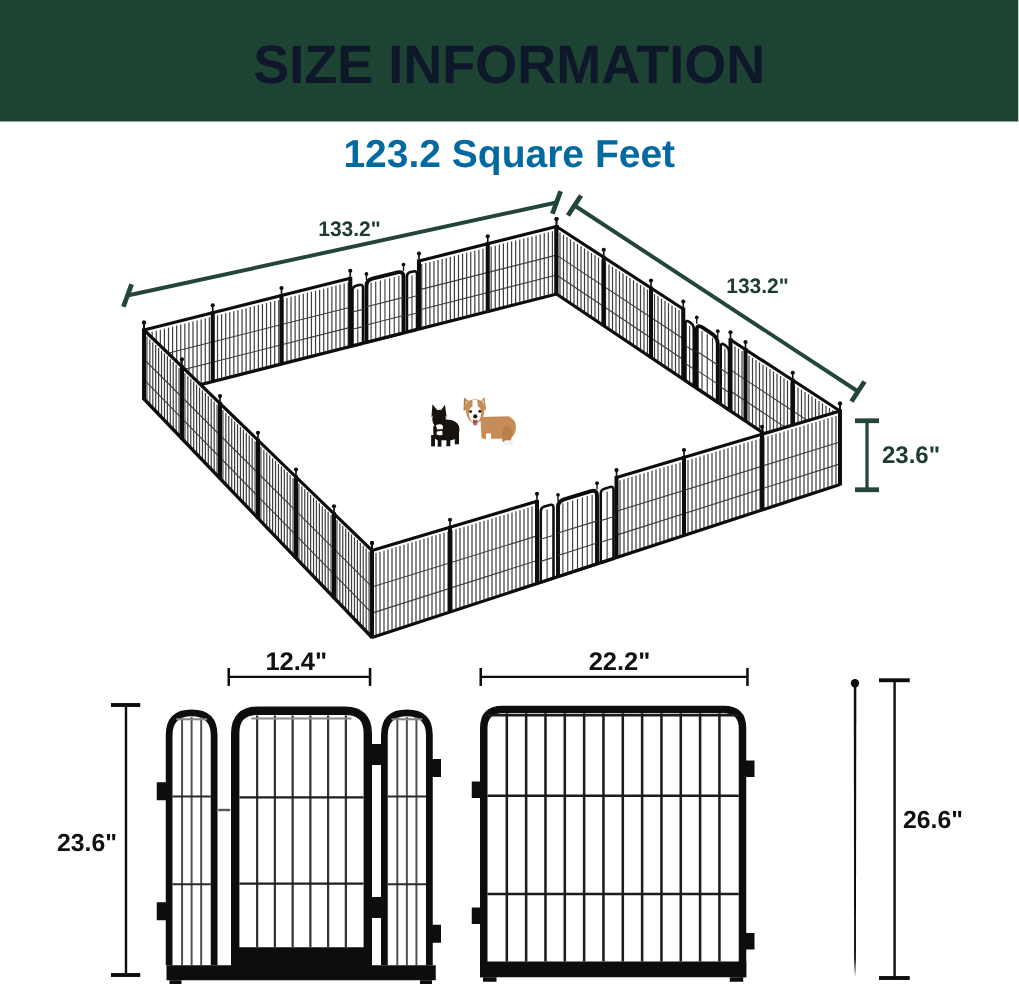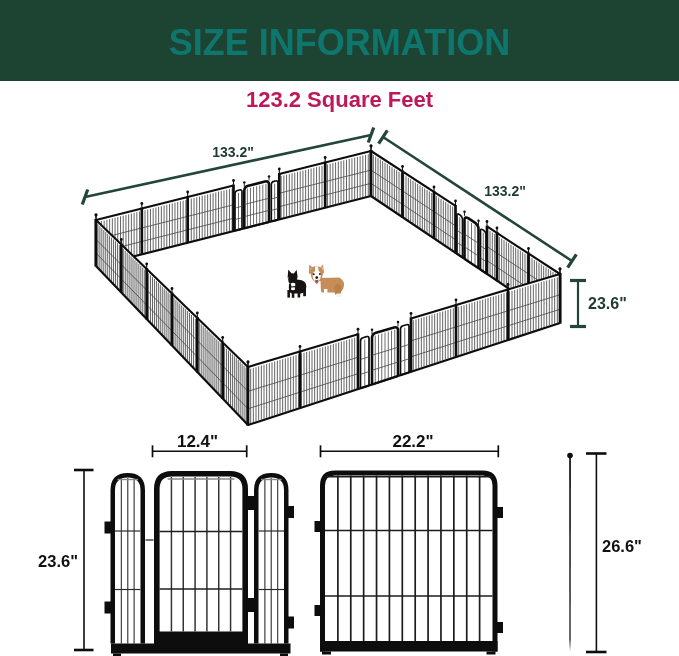--- a/index.html
+++ b/index.html
@@ -1,19 +1,19 @@
 <!DOCTYPE html>
 <html><head>
 <meta charset="utf-8">
 <style>
 html,body{margin:0;padding:0;background:#ffffff;width:679px;height:656px;overflow:hidden;}
 body{position:relative;font-family:"Liberation Sans",sans-serif;}
 .hdr{position:absolute;left:0;top:0;width:679px;height:81px;background:#1d4433;}
-.hdrtxt{position:absolute;left:0;top:22px;width:679px;text-align:center;color:#0f766e;font-size:36px;font-weight:700;letter-spacing:0px;}
-.sub{position:absolute;left:0;top:87px;width:679px;text-align:center;color:#be185d;font-size:22px;font-weight:700;}
+.hdrtxt{position:absolute;left:0;top:22px;width:679px;text-align:center;color:#0f172a;font-size:36px;font-weight:700;letter-spacing:0px;}
+.sub{position:absolute;left:0;top:87px;width:679px;text-align:center;color:#0369a1;font-size:26px;font-weight:700;}
 svg{position:absolute;left:0;top:0;}
 </style>
 </head>
 <body>
 
 <div class="hdr"></div>
 
 <div class="hdrtxt">SIZE INFORMATION</div>
 
 <div class="sub">123.2 Square Feet</div>

